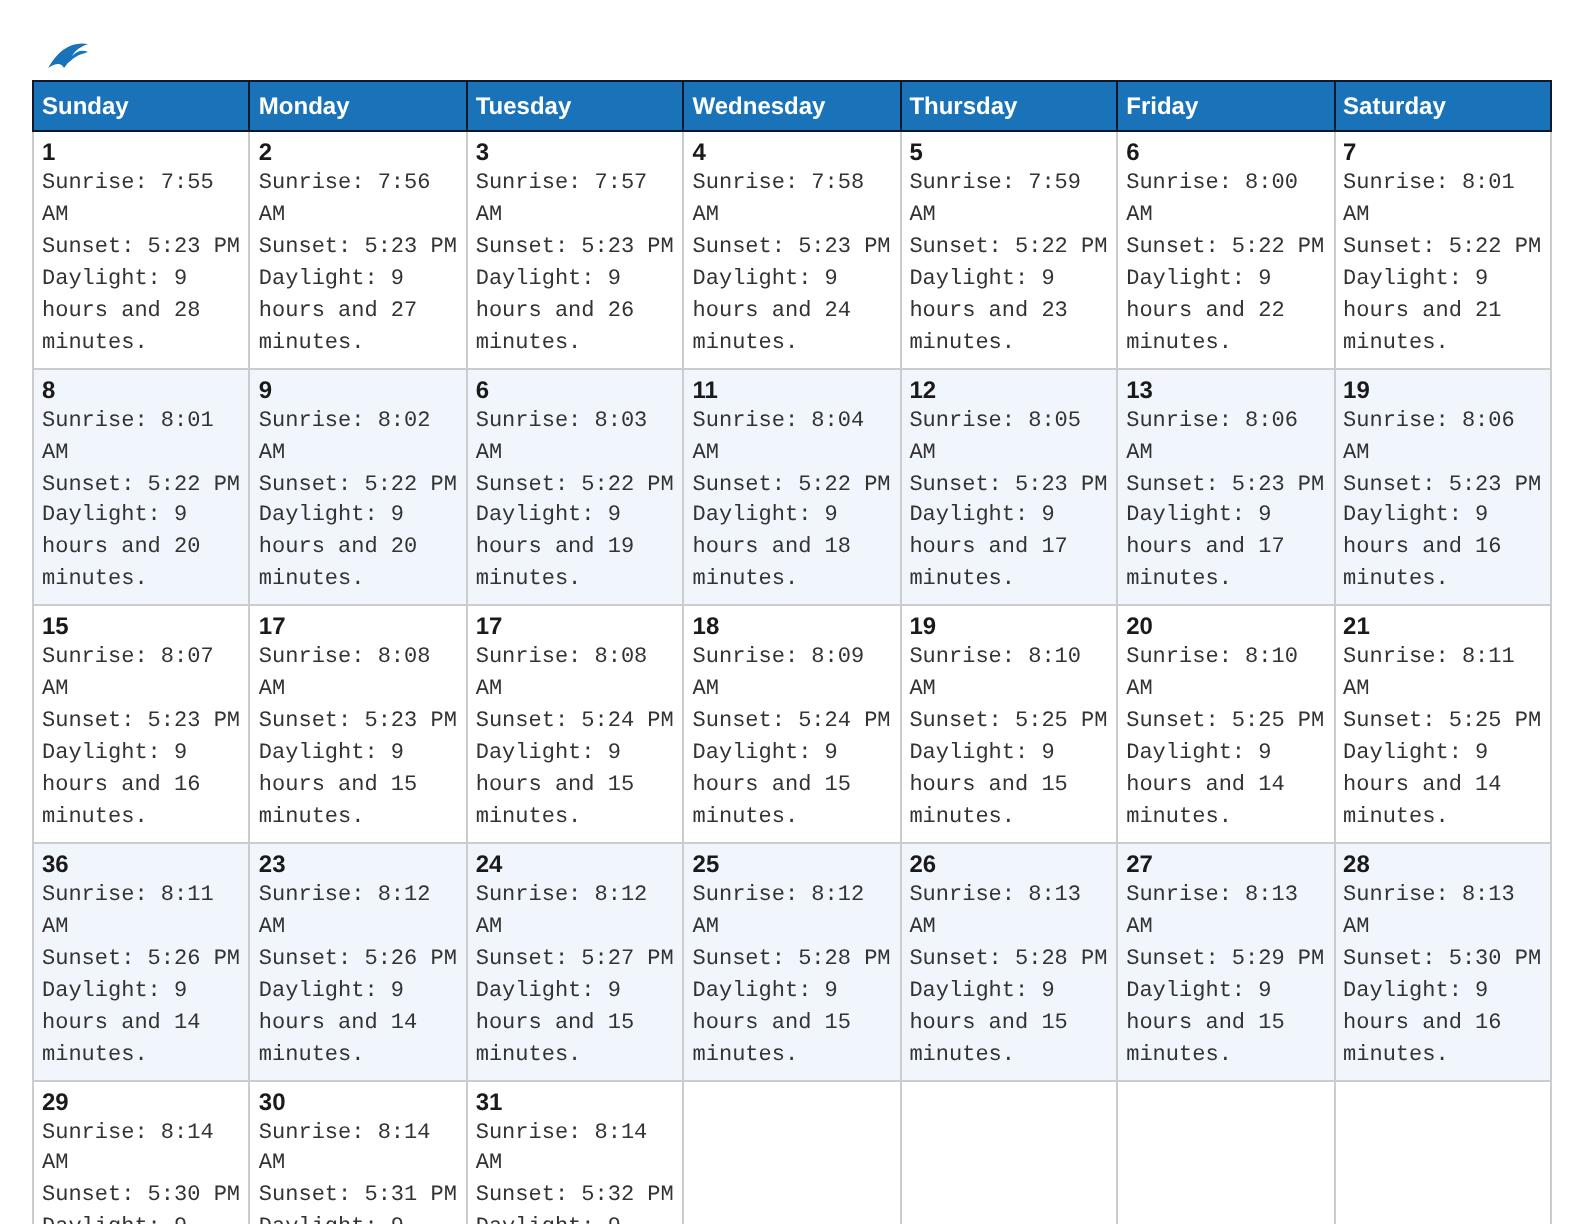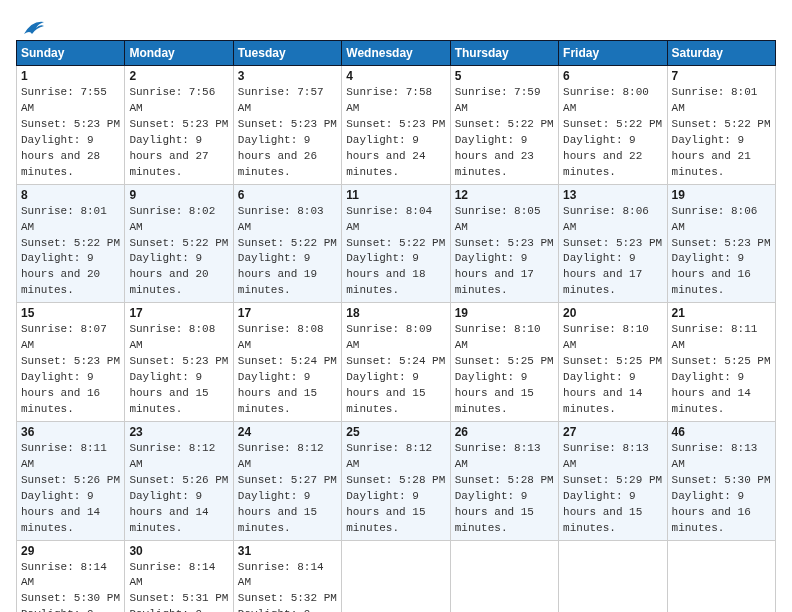--- a/index.html
+++ b/index.html
@@ -236,21 +236,21 @@
           </td>
           <td>
             <span class="day-num">26</span>
             <div class="day-detail">Sunrise: 8:13 AM<br>Sunset: 5:28 PM<br>Daylight: 9 hours and 15 minutes.</div>
           </td>
           <td>
             <span class="day-num">27</span>
             <div class="day-detail">Sunrise: 8:13 AM<br>Sunset: 5:29 PM<br>Daylight: 9 hours and 15 minutes.</div>
           </td>
           <td>
-            <span class="day-num">46</span>
+            <span class="day-num">28</span>
             <div class="day-detail">Sunrise: 8:13 AM<br>Sunset: 5:30 PM<br>Daylight: 9 hours and 16 minutes.</div>
           </td>
         </tr>
         <tr class="row-odd">
           <td>
             <span class="day-num">29</span>
             <div class="day-detail">Sunrise: 8:14 AM<br>Sunset: 5:30 PM<br>Daylight: 9 hours and 16 minutes.</div>
           </td>
           <td>
             <span class="day-num">30</span>

